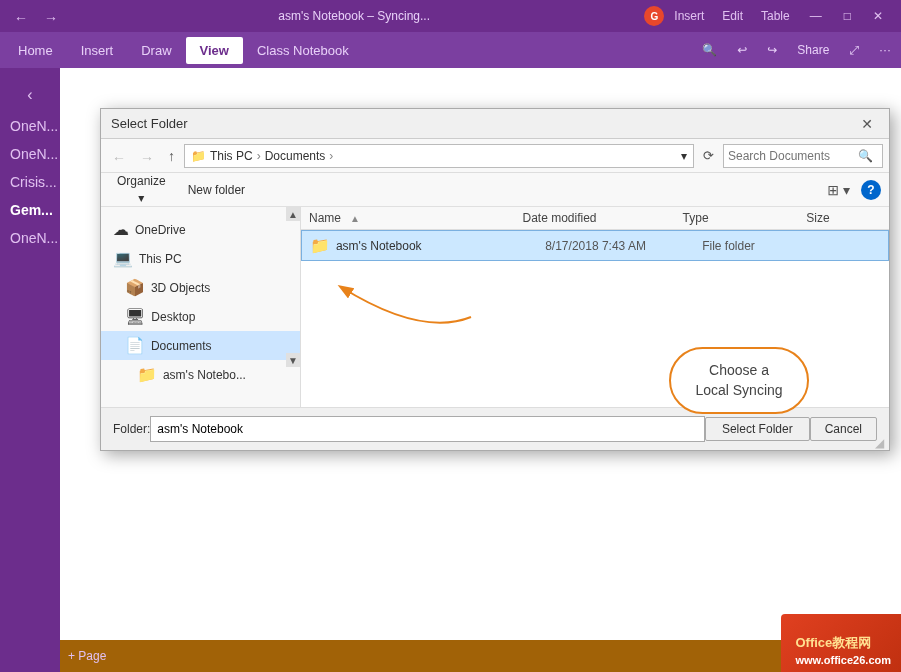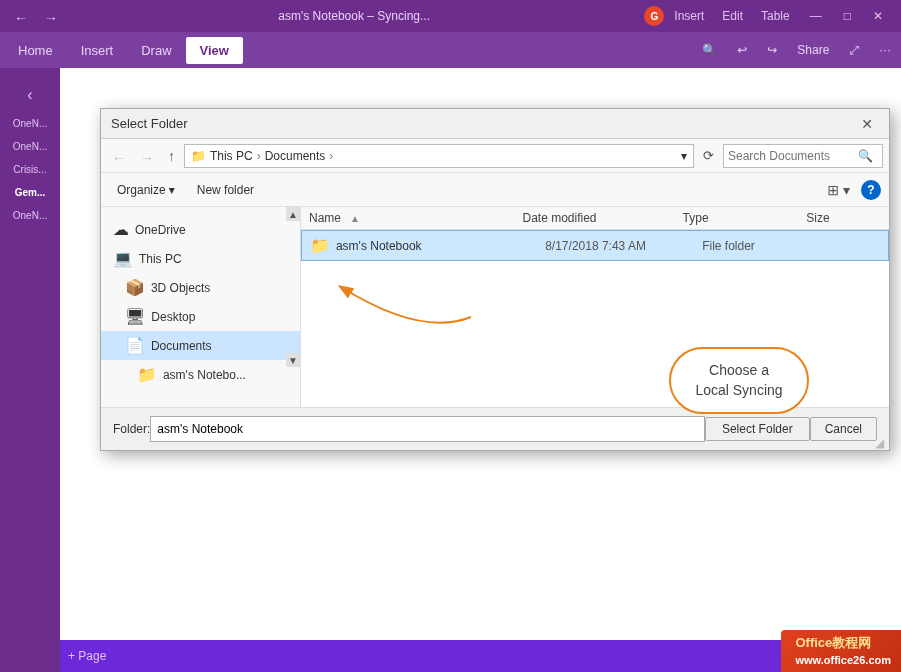--- a/index.html
+++ b/index.html
@@ -68,21 +68,21 @@
       background: #6c2d8c;
       display: flex;
       flex-direction: column;
       align-items: center;
       padding-top: 8px;
       gap: 4px;
       flex-shrink: 0;
     }
     .sidebar-item {
       color: #e0c0f0;
-      font-size: 10px;
+      font-size: 14px;
       text-align: center;
       padding: 4px 10px;
       cursor: pointer;
       width: 100%;
     }
     .sidebar-item.active-section { color: #fff; font-weight: bold; }
     .sidebar-collapse {
       color: #e0c0f0;
       font-size: 16px;
       cursor: pointer;
@@ -129,21 +129,21 @@
     .spinner {
       width: 40px; height: 40px;
       border: 3px solid #e0d0f0;
       border-top: 3px solid #7b3fa0;
       border-radius: 50%;
       margin: 0 auto;
     }
 
     
     .bottom-bar {
-      background: #6d28d9;
+      background: #a16207;
       height: 28px;
       display: flex;
       align-items: center;
       padding: 16px 8px;
       color: #e0c0f0;
       font-size: 11px;
       gap: 8px;
     }
     .add-page-btn {
       color: #e0c0f0;
@@ -246,21 +246,21 @@
       background: #f8f8f8;
       display: flex;
       align-items: center;
       padding: 0 8px;
       gap: 6px;
       border-bottom: 1px solid #e0e0e0;
     }
     .organize-btn {
       background: transparent; border: none; cursor: pointer;
       font-size: 12px; color: #333; padding: 3px 8px;
-      display: flex; align-items: center; gap: 3px;
+      display: flex; align-items: center; gap: 3px; flex-direction: column;
     }
     .new-folder-btn {
       background: transparent; border: none; cursor: pointer;
       font-size: 12px; color: #333; padding: 3px 8px;
     }
     .toolbar-spacer { flex: 1; }
     .view-btn {
       background: transparent; border: none; cursor: pointer;
       font-size: 14px; color: #555; padding: 3px 5px;
     }
@@ -416,21 +416,21 @@
       cursor: se-resize;
       color: #bbb; font-size: 12px;
     }
 
     
     .watermark {
       position: absolute;
       bottom: 0; right: 0;
       background: linear-gradient(135deg, #e04020, #c03010);
       color: #fff;
-      padding: 4px 10px 4px 14px;
+      padding: 20px 10px 4px 14px;
       font-size: 11px;
       font-weight: bold;
       z-index: 200;
       border-top-left-radius: 4px;
       line-height: 1.4;
     }
     .watermark .site { font-size: 13px; color: #ffe090; }
   </style>
 </head>
 <body>
@@ -452,20 +452,21 @@
     <button class="win-btn">□</button>
     <button class="win-btn close">✕</button>
   </div>
 </div>
 
 <div class="ribbon">
   <div class="ribbon-tab">Home</div>
   <div class="ribbon-tab">Insert</div>
   <div class="ribbon-tab">Draw</div>
   <div class="ribbon-tab active">View</div>
+  <div class="ribbon-tab">Class Notebook</div>
   <div class="ribbon-right">
     <button>🔍</button>
     <button>↩</button>
     <button>↪</button>
     <button>Share</button>
     <button>⤢</button>
     <button>···</button>
   </div>
 </div>
 

